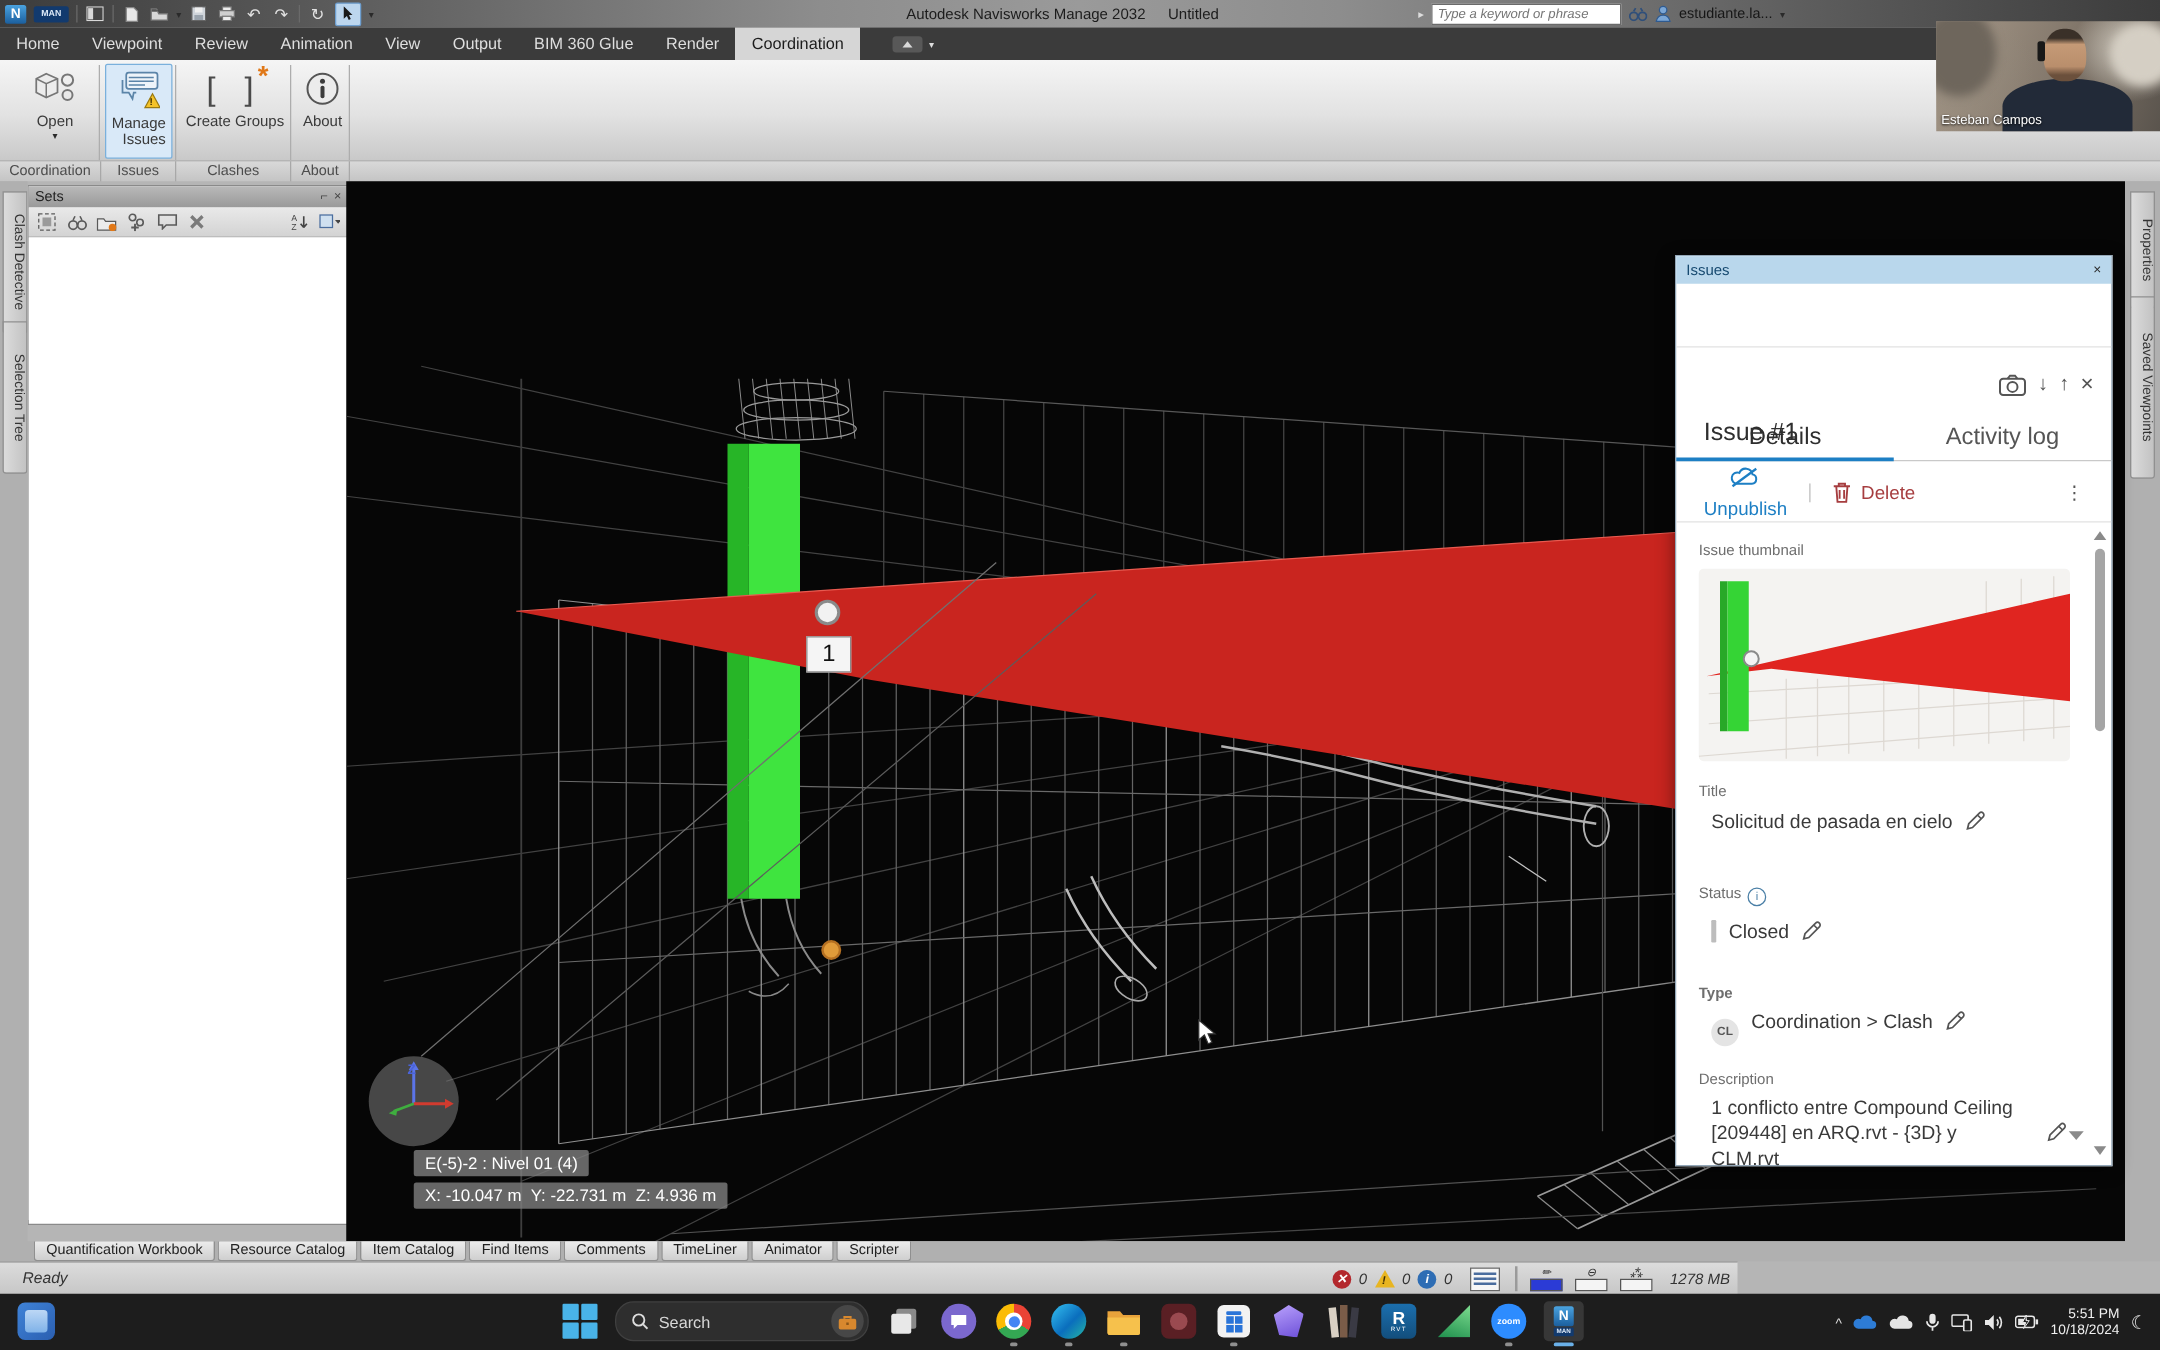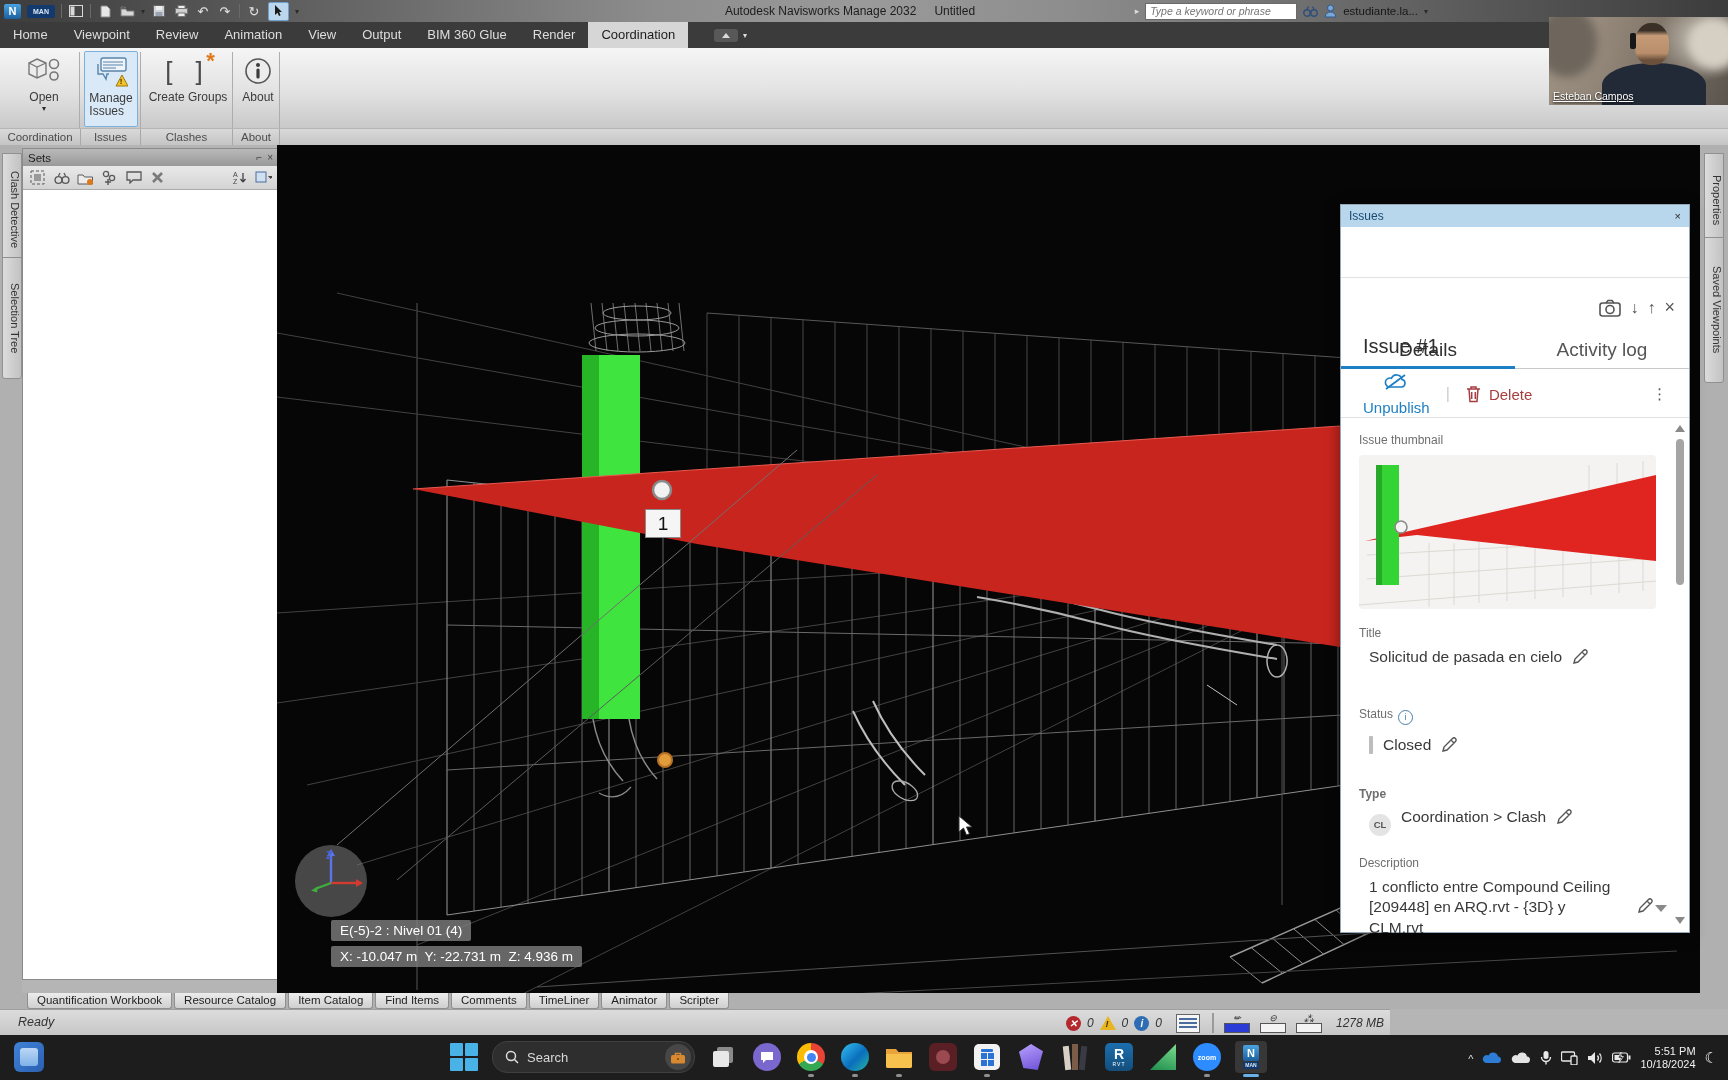--- a/index.html
+++ b/index.html
@@ -24,21 +24,21 @@
   .menubar{position:absolute;left:0;top:22px;width:1728px;height:26px;background:#3b3b3b;display:flex;align-items:stretch;}
   .mtab{padding:0 13px;font-size:13px;color:#dedede;line-height:26px;}
   .mtab.active{background:#d6d6d6;color:#1c1c1c;}
   .ribbon-collapse{margin-left:26px;display:flex;align-items:center;gap:5px;}
   .rc-pill{width:24px;height:13px;background:#585858;border-radius:3px;display:flex;align-items:center;justify-content:center;}
   .rc-pill i{display:block;width:0;height:0;border-left:4px solid transparent;border-right:4px solid transparent;border-bottom:5px solid #d9d9d9;}
   
   .ribbon{position:absolute;left:0;top:48px;width:1728px;height:80px;background:linear-gradient(#f5f5f5,#e2e2e2 55%,#c9c9c9);}
   .rb{position:absolute;top:3px;height:74px;display:flex;flex-direction:column;align-items:center;justify-content:flex-start;color:#3a3a3a;font-size:12px;}
   .rb .ric{height:40px;display:flex;align-items:center;justify-content:center;}
-  .rb .rlab{line-height:13px;text-align:left;}
+  .rb .rlab{line-height:13px;text-align:right;}
   .rb.sel{background:#d9e9f8;border:1px solid #7ab0dc;border-radius:2px;}
   .rsep{position:absolute;top:4px;width:1px;height:94px;background:#adadad;}
   .ribbon-labels{position:absolute;left:0;top:128px;width:1728px;height:17px;background:linear-gradient(#d9d9d9,#c3c3c3);border-top:1px solid #b5b5b5;font-size:11.5px;color:#4c4c4c;}
   .rgl{position:absolute;top:0;height:17px;line-height:16px;text-align:center;border-right:1px solid #a8a8a8;}
   
   .workarea{position:absolute;left:0;top:145px;width:1728px;height:848px;background:#b5b5b5;}
   .dockstrip{position:absolute;top:0;width:22px;height:848px;background:#b0b0b0;}
   .dockstrip.left{left:0;} .dockstrip.rightS{left:1700px;width:28px;}
   .vtab{position:absolute;left:2px;width:18px;background:linear-gradient(90deg,#dcdcdc,#c2c2c2);border:1px solid #909090;border-radius:0 0 3px 3px;writing-mode:vertical-rl;font-size:11px;color:#333;text-align:center;padding:8px 0;}
   .dockstrip.rightS .vtab{left:4px;}
@@ -130,21 +130,21 @@
   .tclock{text-align:right;font-size:11px;line-height:13px;color:#f0f0f0;}
   .moon{font-size:15px;color:#e8e8e8;}
   .chev{font-size:11px;color:#ddd;transform:translateY(1px);}
   
   .webcam{position:absolute;left:1549px;top:17px;width:179px;height:88px;overflow:hidden;z-index:60;
     background:radial-gradient(70px 60px at 88% 25%,#ded8cc,rgba(0,0,0,0) 70%),radial-gradient(80px 70px at 10% 45%,#93897b,rgba(0,0,0,0) 75%),linear-gradient(110deg,#a89a8a,#81766a 55%,#5a544d);}
   .wc-blob{position:absolute;border-radius:50%;filter:blur(4px);}
   .wc-body{position:absolute;left:53px;top:46px;width:104px;height:46px;background:#222a38;border-radius:48% 48% 0 0;}
   .wc-head{position:absolute;left:86px;top:6px;width:34px;height:42px;background:linear-gradient(#3a3028 18%,#c59a76 30%,#b98e6c 72%,#6b503c 88%);border-radius:46% 46% 42% 42%;}
   .wc-phones{position:absolute;left:81px;top:16px;width:6px;height:16px;background:#181818;border-radius:2px;}
-  .wc-name{position:absolute;left:4px;bottom:3px;color:#fff;font-size:10.5px;text-shadow:0 1px 2px #000;text-decoration:underline;}
+  .wc-name{position:absolute;left:4px;bottom:3px;color:#fff;font-size:10.5px;text-shadow:0 1px 2px #000;}
   svg{display:block}
 </style>
 </head>
 <body>
 
 <div class="screen">
 
   <div class="titlebar">
     <div class="qat">
       <div class="logoN">N</div>

